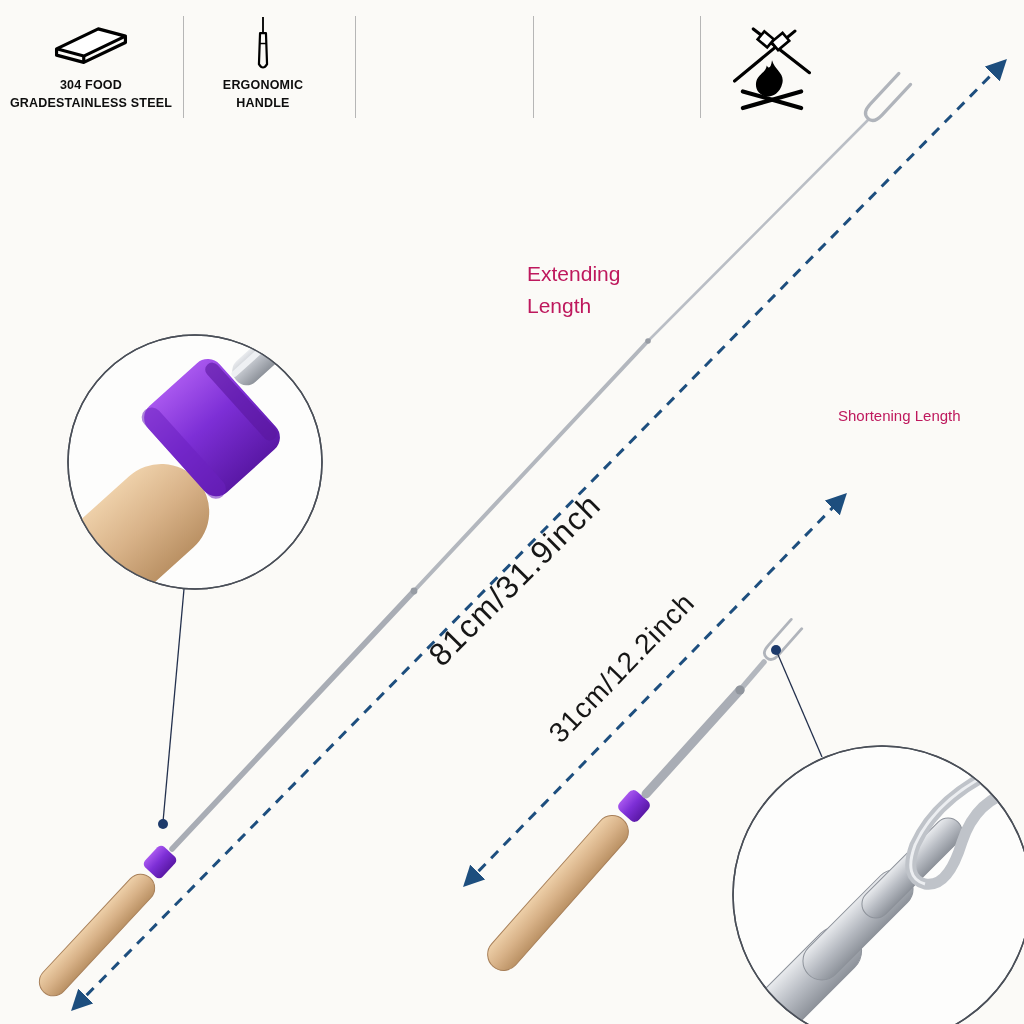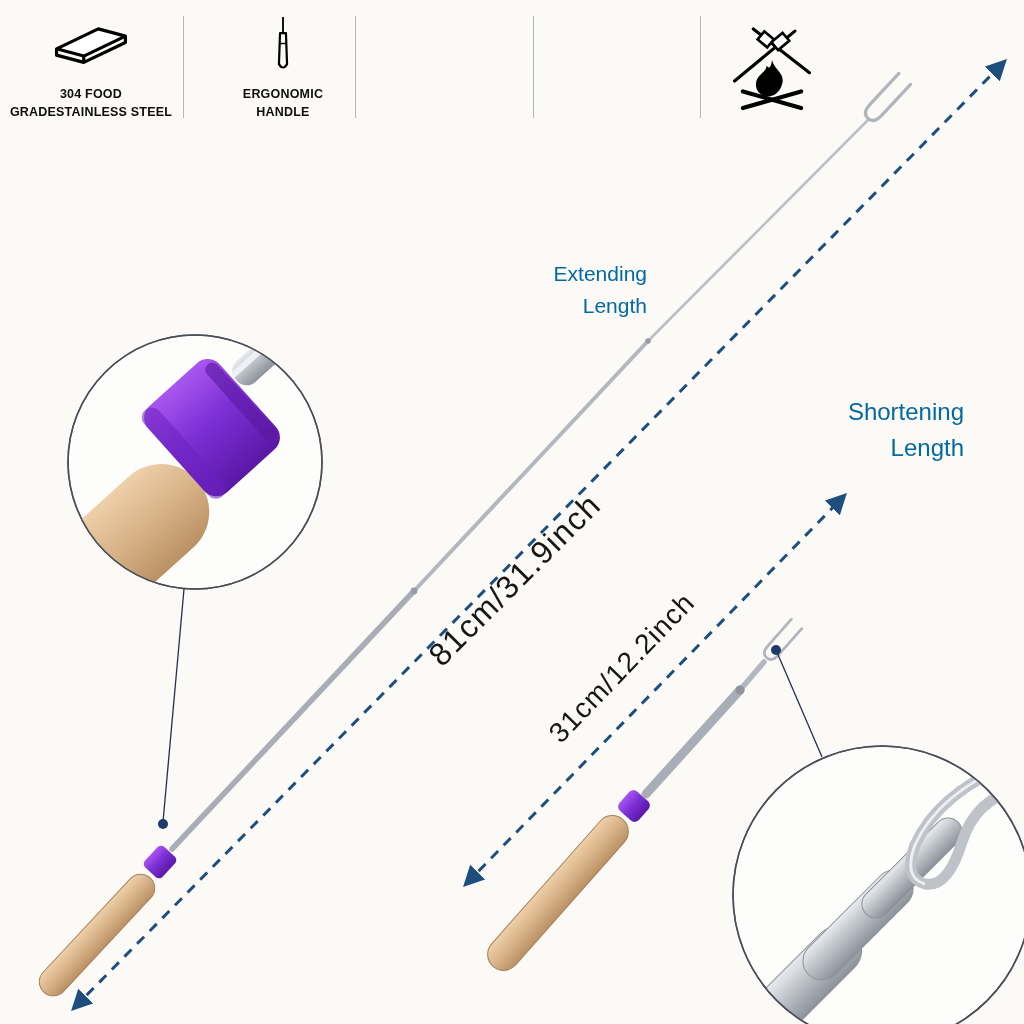--- a/index.html
+++ b/index.html
@@ -9,26 +9,26 @@
     background:#fbfaf7;
     font-family:"Liberation Sans", sans-serif;
     overflow:hidden;
     color:#111;
   }
   #scene { position:absolute; left:0; top:0; width:1024px; height:1024px; }
 
   .feature-bar { position:absolute; left:0; top:0; width:860px; height:138px; }
   .feature { position:absolute; top:10px; text-align:center; }
   .ficon { height:66px; display:flex; align-items:flex-end; justify-content:center; }
-  .flabel { margin-top:10px; font-size:12.5px; font-weight:700; color:#0d0d0d; line-height:1.4; letter-spacing:.2px; }
+  .flabel { margin-top:1px; font-size:12.5px; font-weight:700; color:#0d0d0d; line-height:1.4; letter-spacing:.2px; }
   .flabel span { display:block; }
   .divider { position:absolute; top:16px; width:1px; height:102px; background:#b6b6b6; }
 
-  .ann { position:absolute; color:#0369a1; text-align:right; font-size:21px; line-height:1.5; }
-  .ann.shortening { font-size:24px; }
+  .ann { position:absolute; color:#be185d; text-align:left; font-size:21px; line-height:1.5; }
+  .ann.shortening { font-size:15px;margin-top:11px; }
   .measure { position:absolute; color:#161616; white-space:nowrap; }
   .measure.long  { left:515px; top:580px; transform:translate(-50%,-50%) rotate(-45deg); font-size:32px; letter-spacing:1.5px; }
   .measure.short { left:622px; top:668px; transform:translate(-50%,-50%) rotate(-46deg); font-size:28px; letter-spacing:1px; }
   .ann.extending  { left:527px; top:258px; width:120px; }
   .ann.shortening { left:838px; top:394px; width:126px; }
 </style>
 </head>
 <body>
 
 <svg id="scene" viewBox="0 0 1024 1024" aria-hidden="true">
@@ -144,21 +144,21 @@
         <path d="M10 34 L56 12 L86 20 L40 42 Z" fill="#fff" stroke="#000" stroke-width="3.5" stroke-linejoin="round"></path>
         <path d="M10 34 L10 41 L40 49 L40 42 M40 49 L86 27 L86 20" fill="none" stroke="#000" stroke-width="3.5" stroke-linejoin="round"></path>
       </svg>
     </div>
     <div class="flabel">
       <span>304 FOOD</span>
       <span>GRADESTAINLESS STEEL</span>
     </div>
   </div>
 
-  <div class="feature" style="left:205px;width:156px">
+  <div class="feature" style="left:185px;width:156px">
     <div class="ficon">
       <svg width="36" height="62" viewBox="0 0 40 84">
         <line x1="20" y1="4" x2="20" y2="26" stroke="#000" stroke-width="2.5"></line>
         <path d="M16 26 L24 26 L25.5 68 Q20 77 14.5 68 Z" fill="none" stroke="#000" stroke-width="3" stroke-linejoin="round"></path>
         <line x1="15" y1="40" x2="25" y2="40" stroke="#000" stroke-width="2"></line>
       </svg>
     </div>
     <div class="flabel">
       <span>ERGONOMIC</span>
       <span>HANDLE</span>

